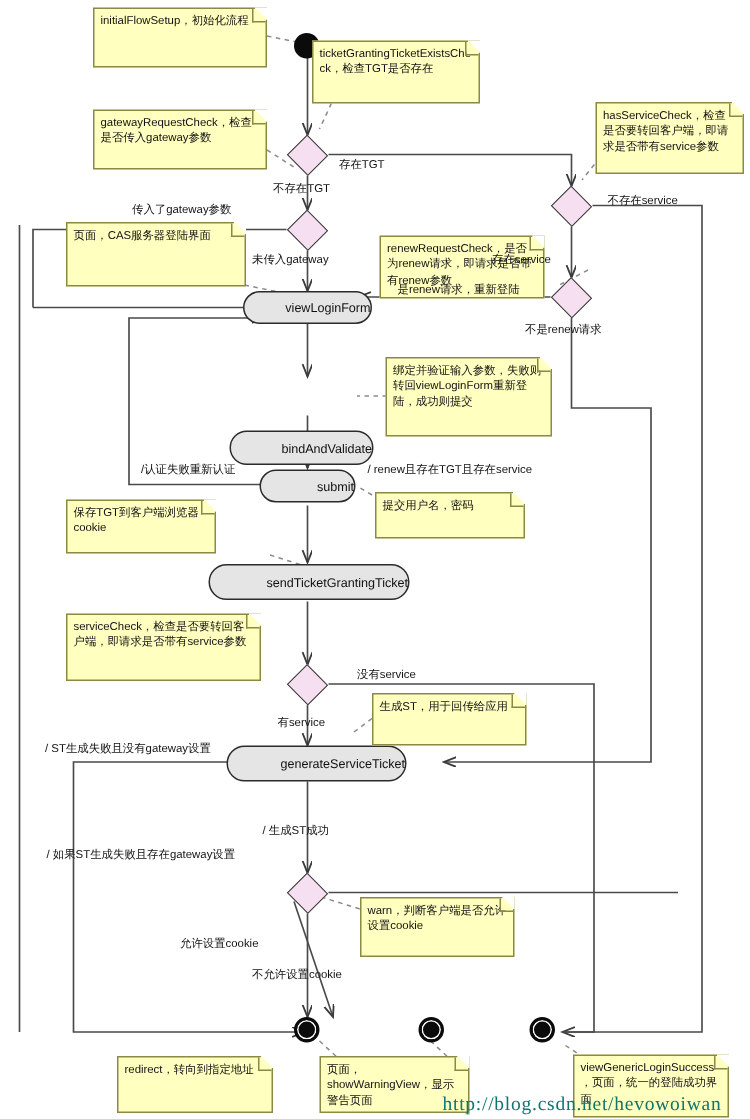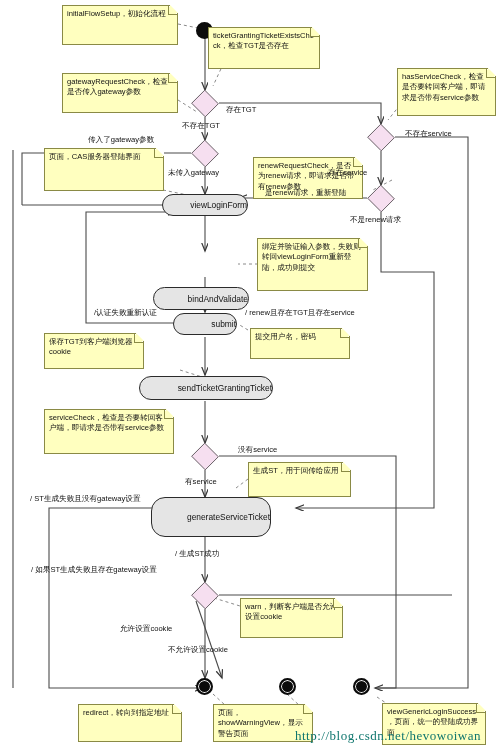--- a/index.html
+++ b/index.html
@@ -161,21 +161,21 @@
   </div>
   <div class="act" style="left:153px;top:251px;width:96px;height:23px;margin-top:36px;">
     <span>bindAndValidate</span>
   </div>
   <div class="act" style="left:173px;top:313px;width:64px;height:22px;">
     <span>submit</span>
   </div>
   <div class="act" style="left:139px;top:376px;width:134px;height:24px;padding-left:41px;">
     <span>sendTicketGrantingTicket</span>
   </div>
-  <div class="act" style="left:151px;top:497px;width:120px;height:40px;">
+  <div class="act" style="left:151px;top:497px;width:120px;height:24px;">
     <span>generateServiceTicket</span>
   </div>
 
   <div style="position:absolute;left:196px;top:678px;width:17px;height:17px;border-radius:50%;background:#0b0b0b;border:2px solid #0b0b0b;box-sizing:border-box;box-shadow:0 0 0 1px #fff inset;"></div>
   <div style="position:absolute;left:353px;top:678px;width:17px;height:17px;border-radius:50%;background:#0b0b0b;border:2px solid #0b0b0b;box-sizing:border-box;box-shadow:0 0 0 1px #fff inset;"></div>
   <div style="position:absolute;left:279px;top:678px;width:17px;height:17px;border-radius:50%;background:#0b0b0b;border:2px solid #0b0b0b;box-sizing:border-box;box-shadow:0 0 0 1px #fff inset;"></div>
 
   <div class="note" style="left:62px;top:5px;width:116px;height:40px;">
     <span class="fold"></span>
     <span>initialFlowSetup，初始化流程</span>

